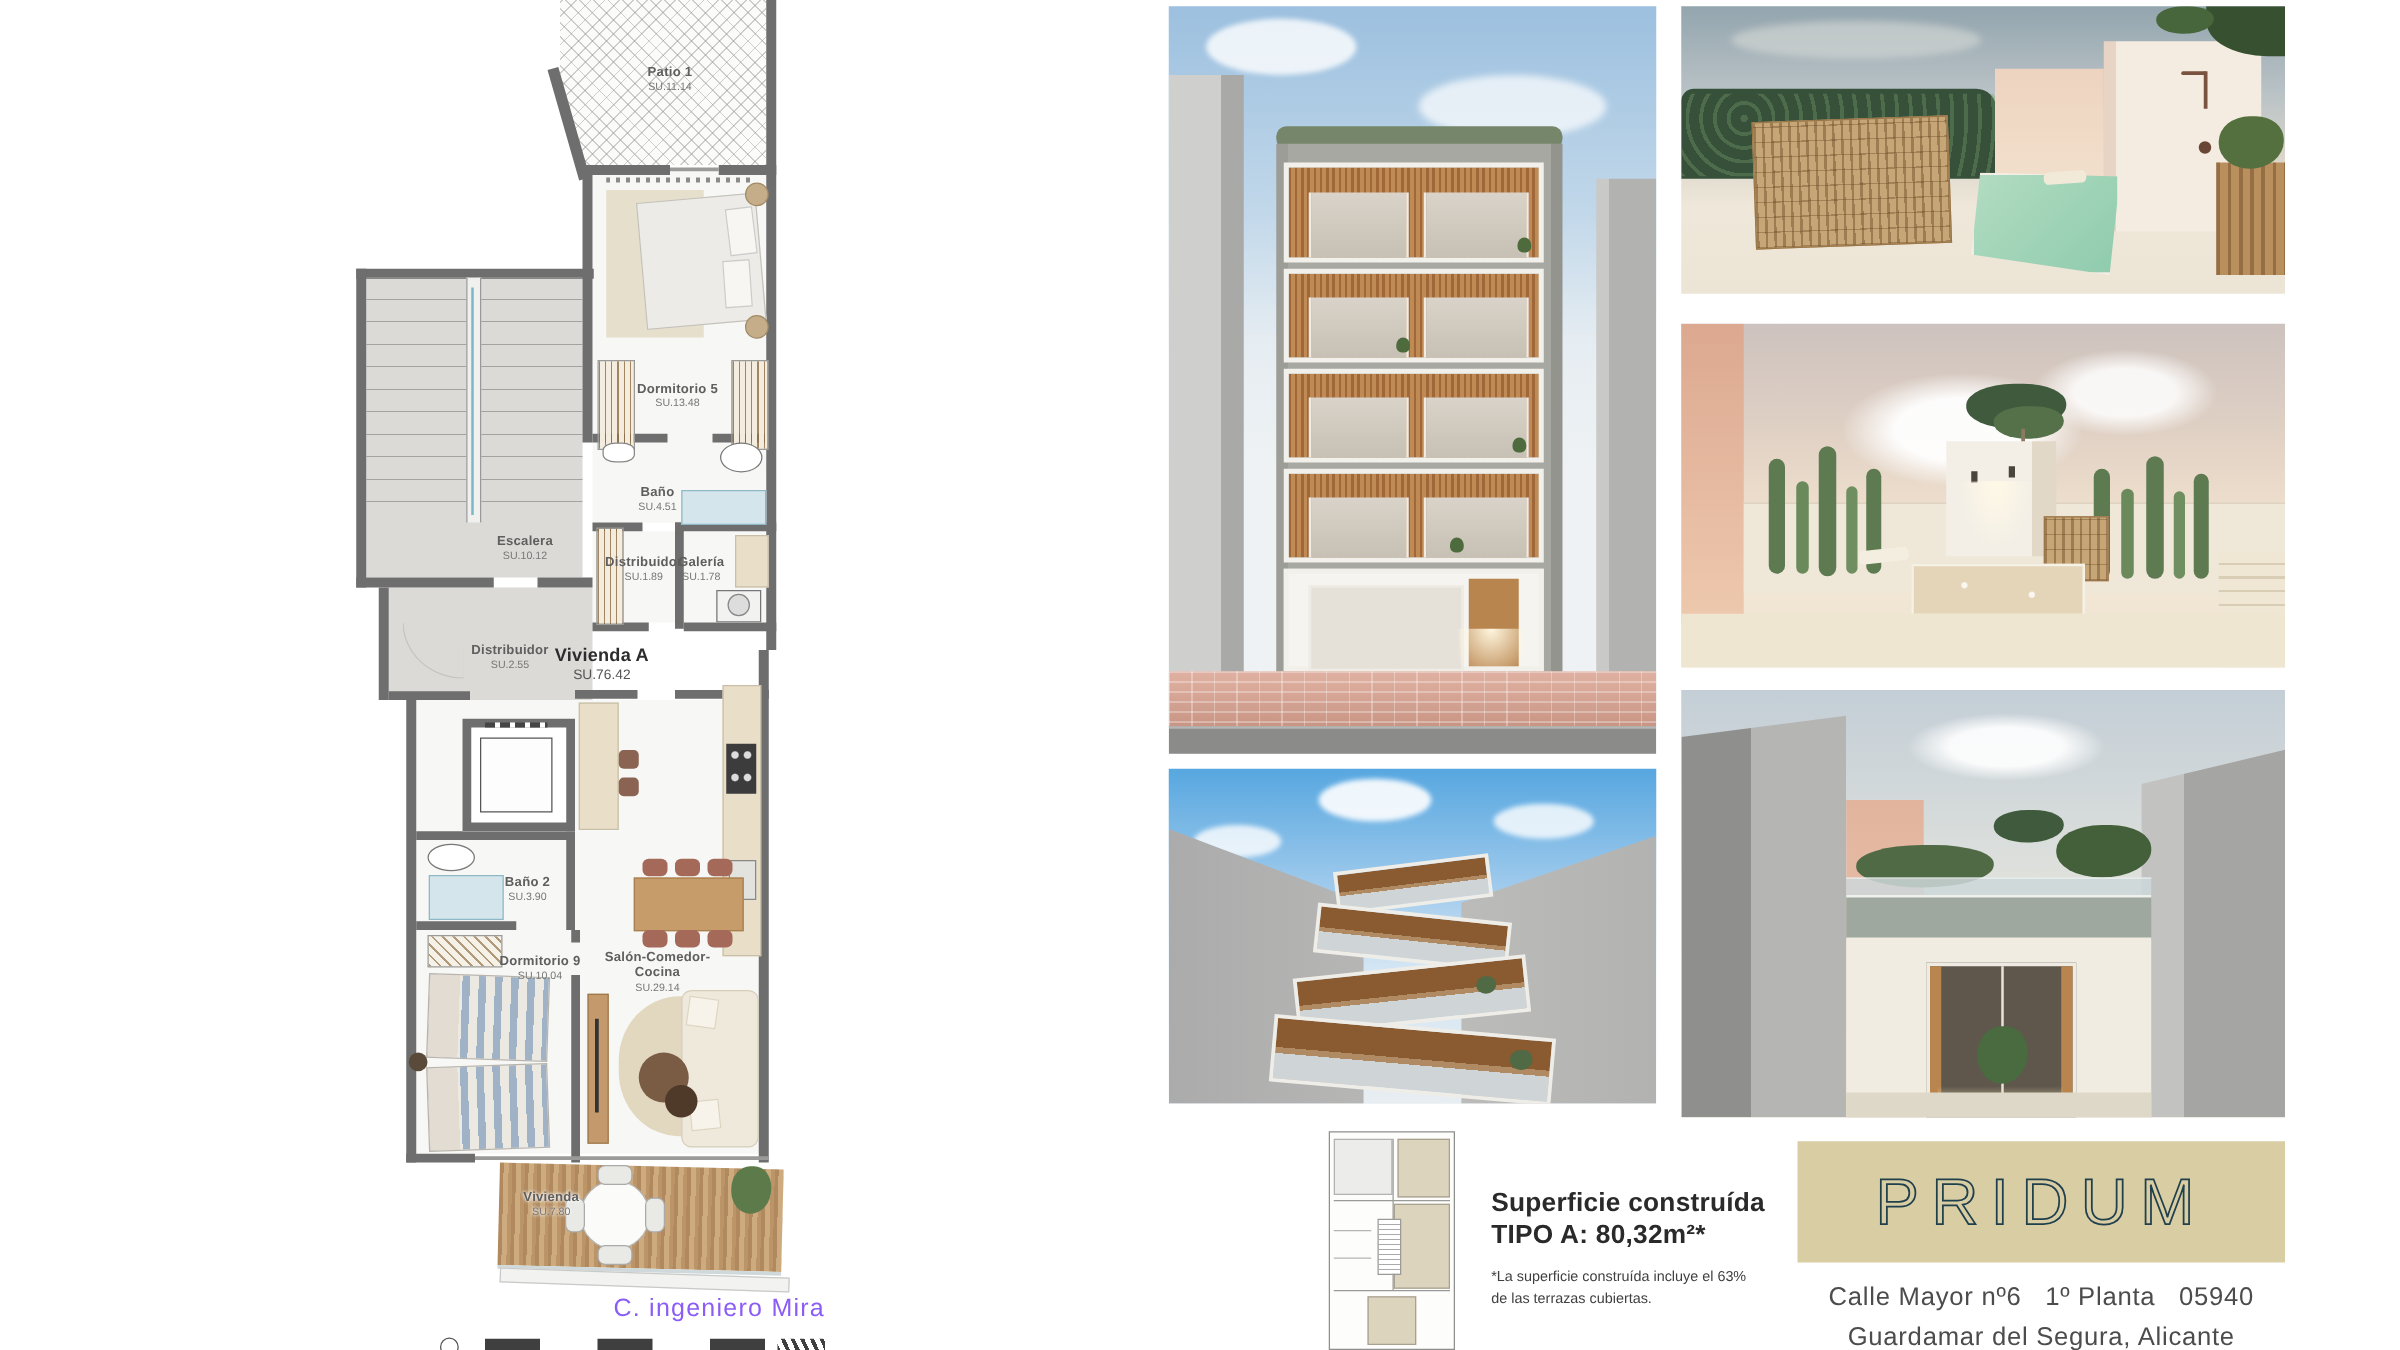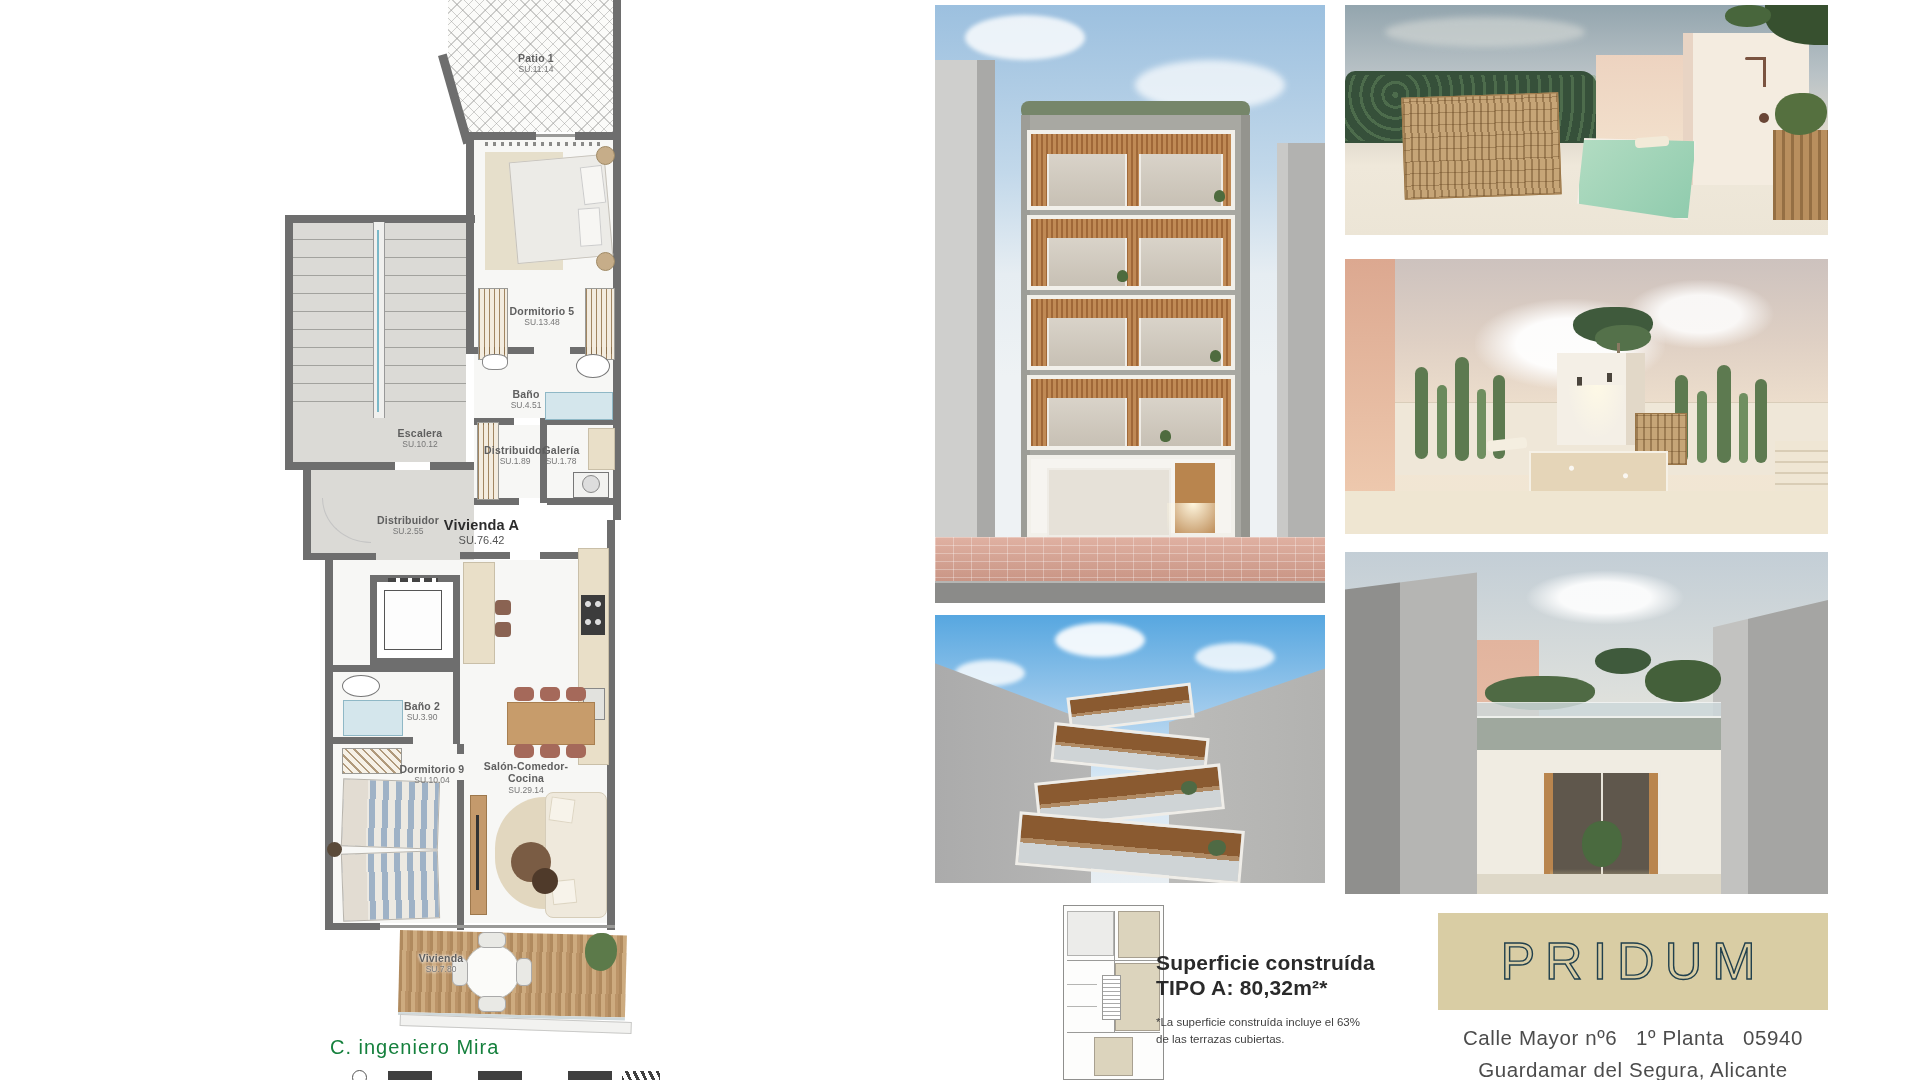--- a/index.html
+++ b/index.html
@@ -18,37 +18,37 @@
   .hatch-v{position:absolute;border:1px solid #9a9a96;
     background:repeating-linear-gradient(90deg,rgba(146,114,72,.85) 0 1px,#f3ecdf 1px 5px);}
   .hatch-d{position:absolute;border:1px solid #9a9a96;
     background:repeating-linear-gradient(45deg,rgba(146,114,72,.7) 0 1.5px,#f6f1e7 1.5px 6px);}
   .beige{position:absolute;background:#e9dfc8;border:1px solid #c9bfa8;}
   .crosshatch{position:absolute;background:
     repeating-linear-gradient(45deg,rgba(150,150,148,.45) 0 1px,transparent 1px 8px),
     repeating-linear-gradient(-45deg,rgba(150,150,148,.45) 0 1px,transparent 1px 8px),#fbfbf9;}
   .wood-deck{position:absolute;background:
     repeating-linear-gradient(90deg,#b08a5e 0 3px,#cdab7f 3px 7px,#bb9468 7px 10px);}
-  .street{position:absolute;color:#15803d;font-size:20px;letter-spacing:1px;text-align:left;}
+  .street{position:absolute;color:#8b5cf6;font-size:20px;letter-spacing:1px;text-align:right;}
   
   .render{position:absolute;overflow:hidden;background:#dfe6ec;}
   .fmod{position:absolute;left:92px;width:208px;border:4px solid #f2f0ea;box-sizing:border-box;
     background:repeating-linear-gradient(90deg,#a06838 0 2px,#c08a55 2px 5px);}
   .fglass{position:absolute;background:linear-gradient(180deg,#d9d3c9,#c7c0b4);border-left:2px solid #efece6;border-right:2px solid #efece6;}
   .fplant{position:absolute;width:11px;height:12px;border-radius:50% 50% 40% 40%;background:#4e6b3e;}
   .tray{position:absolute;border:3px solid #efede8;box-sizing:border-box;
     background:linear-gradient(180deg,#8a5a30 0 48%,#b08a63 48% 58%,#cfd4d6 58% 100%);}
   .cactus{position:absolute;background:#5d7a50;border-radius:8px;}
   .lattice{position:absolute;background:
     repeating-linear-gradient(90deg,rgba(95,63,27,.4) 0 2px,transparent 2px 7px),
     repeating-linear-gradient(0deg,rgba(95,63,27,.35) 0 1px,transparent 1px 12px),#c6a577;
     border:1px solid #9a7648;}
   .greenblob{position:absolute;background:#4f6a44;border-radius:50% 45% 55% 50%;}
   
-  #summary{position:absolute;left:1156px;top:950px;width:235px;color:#222;}
+  #summary{position:absolute;left:1193px;top:950px;width:235px;color:#222;}
   #summary .t{font-size:21px;font-weight:bold;line-height:1.2;letter-spacing:.2px;color:#2a2a2a;}
   #summary .fn{margin-top:14px;font-size:11.5px;color:#3f3f3f;width:212px;line-height:1.45;}
   #brand-box{position:absolute;left:1438px;top:913px;width:390px;height:97px;background:#d9cda4;
     display:flex;align-items:center;justify-content:center;}
   .addr{position:absolute;left:1438px;width:390px;text-align:center;color:#4c4c4c;font-size:20.5px;
     letter-spacing:.6px;white-space:pre;}
   
   #mini-plan{position:absolute;left:1063px;top:905px;width:101px;height:175px;background:#fdfdfc;
     border:1px solid #8f8f8d;box-sizing:border-box;}
   .mp{position:absolute;box-sizing:border-box;}

